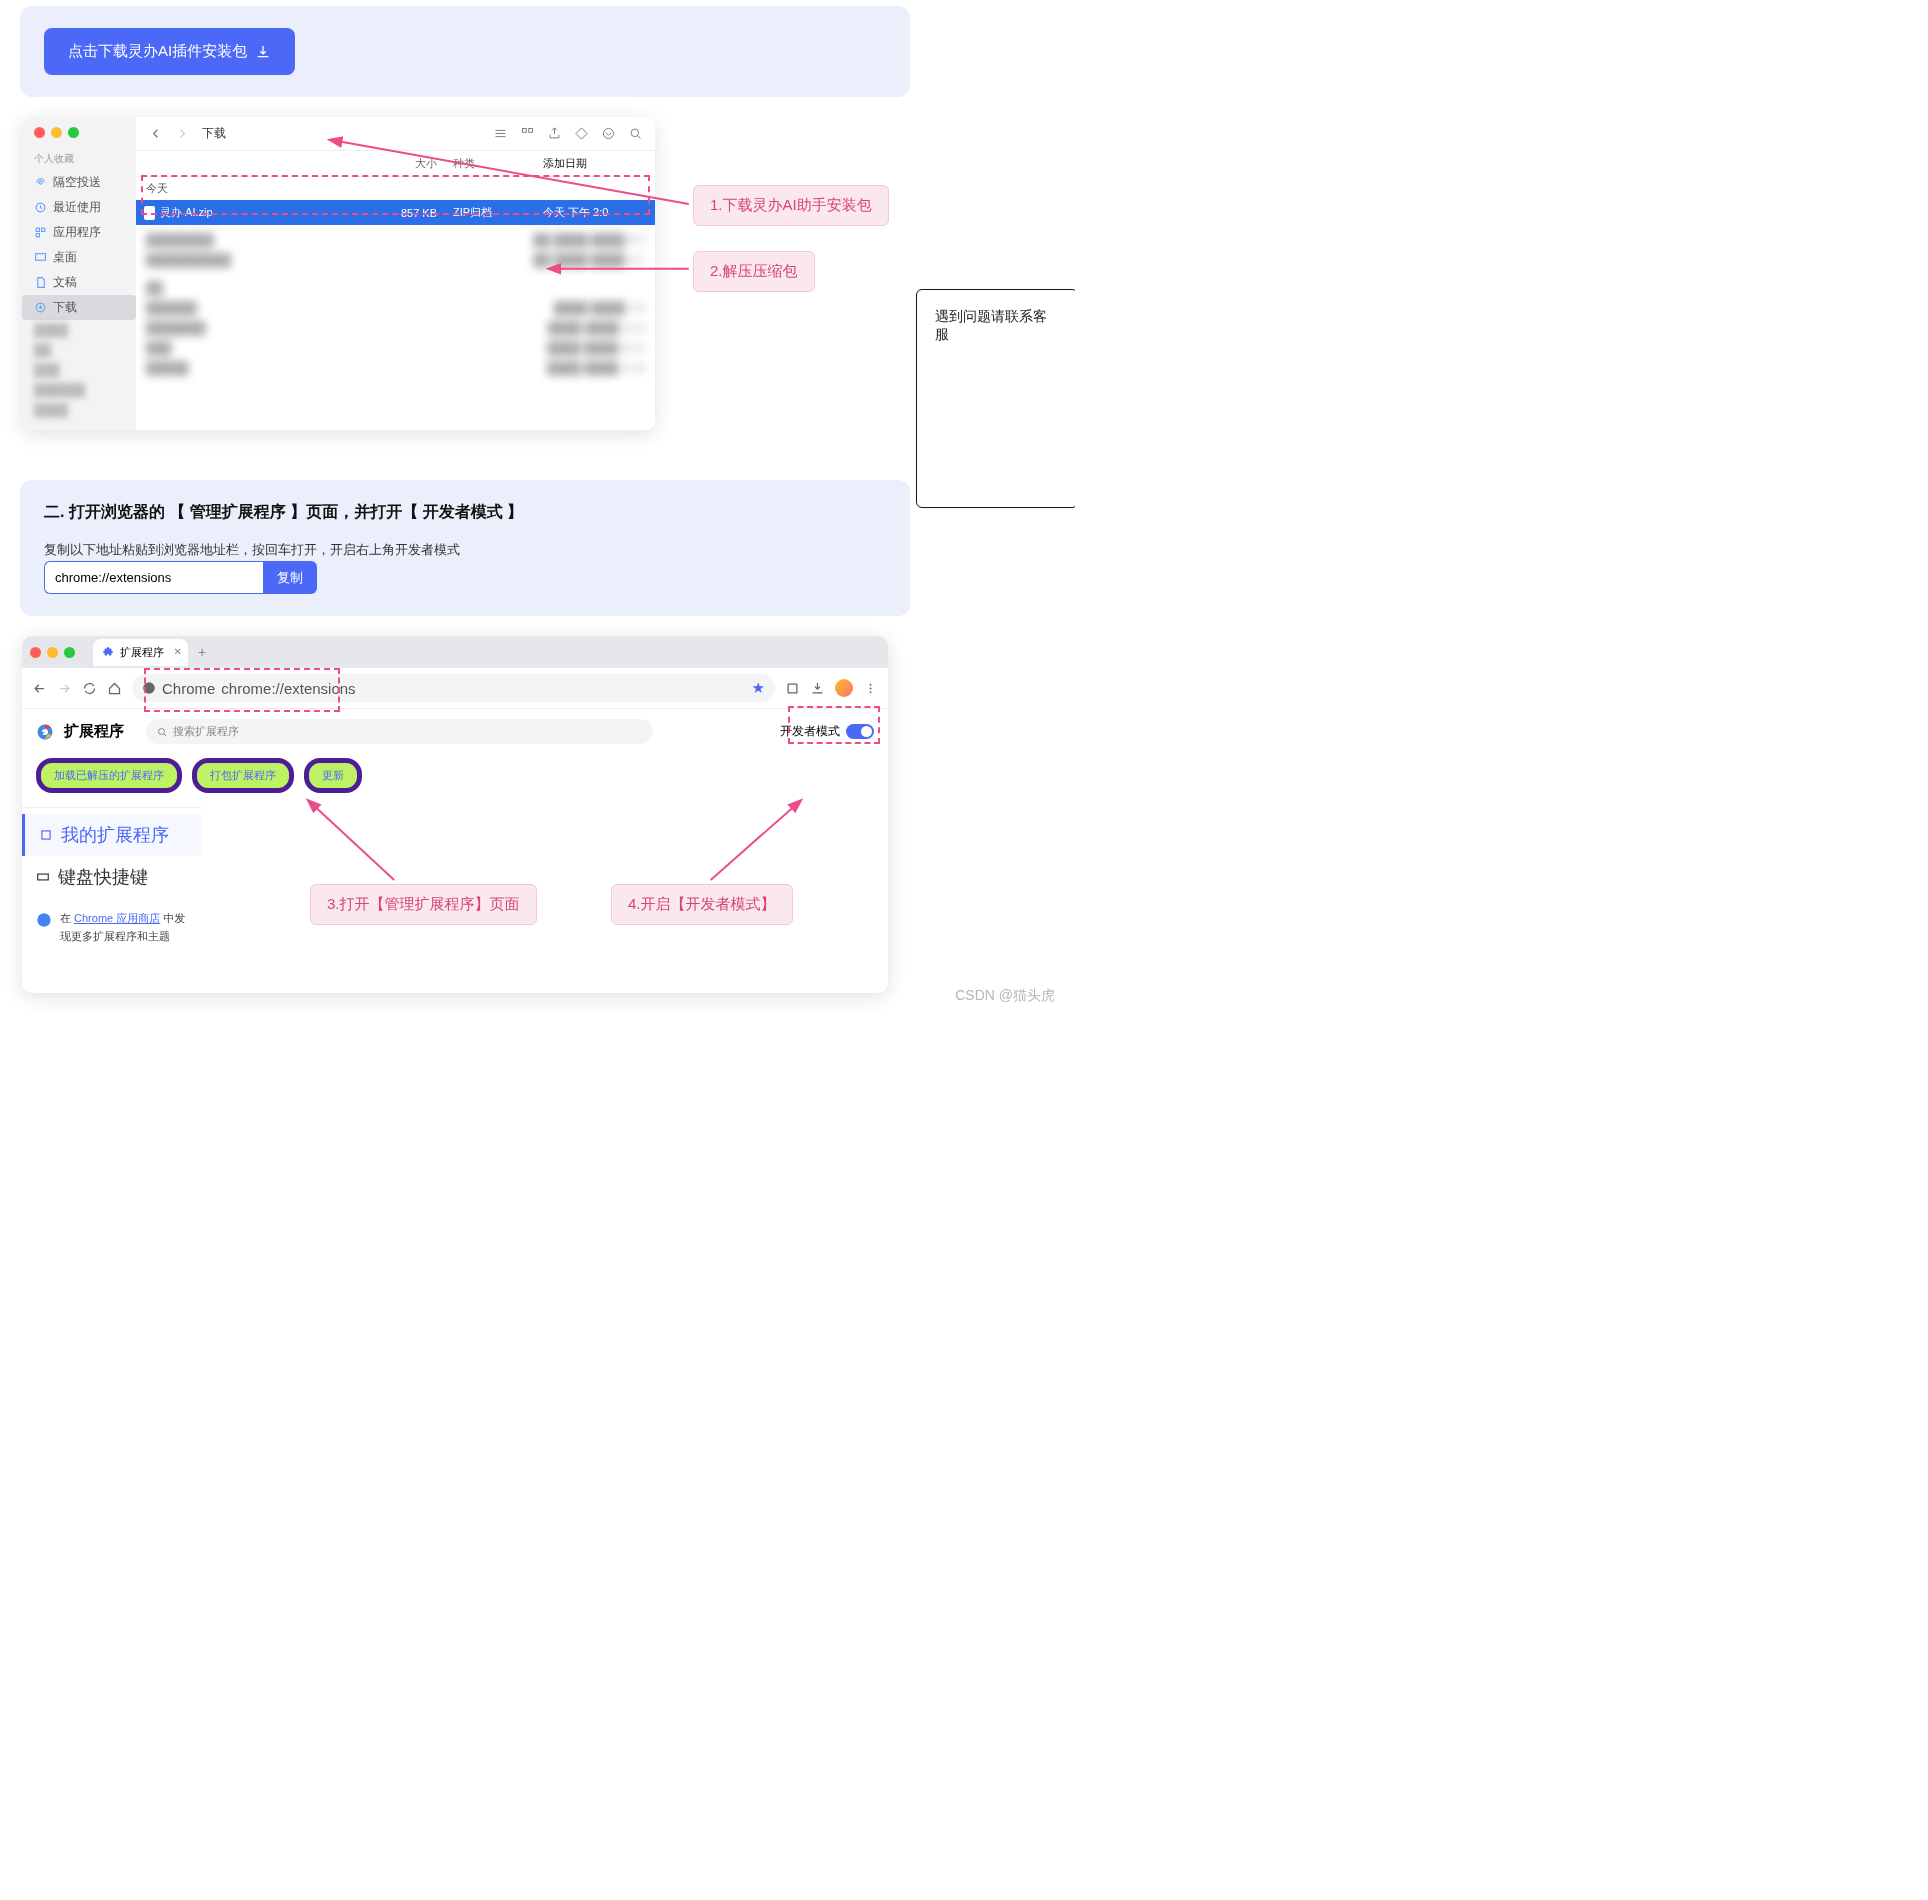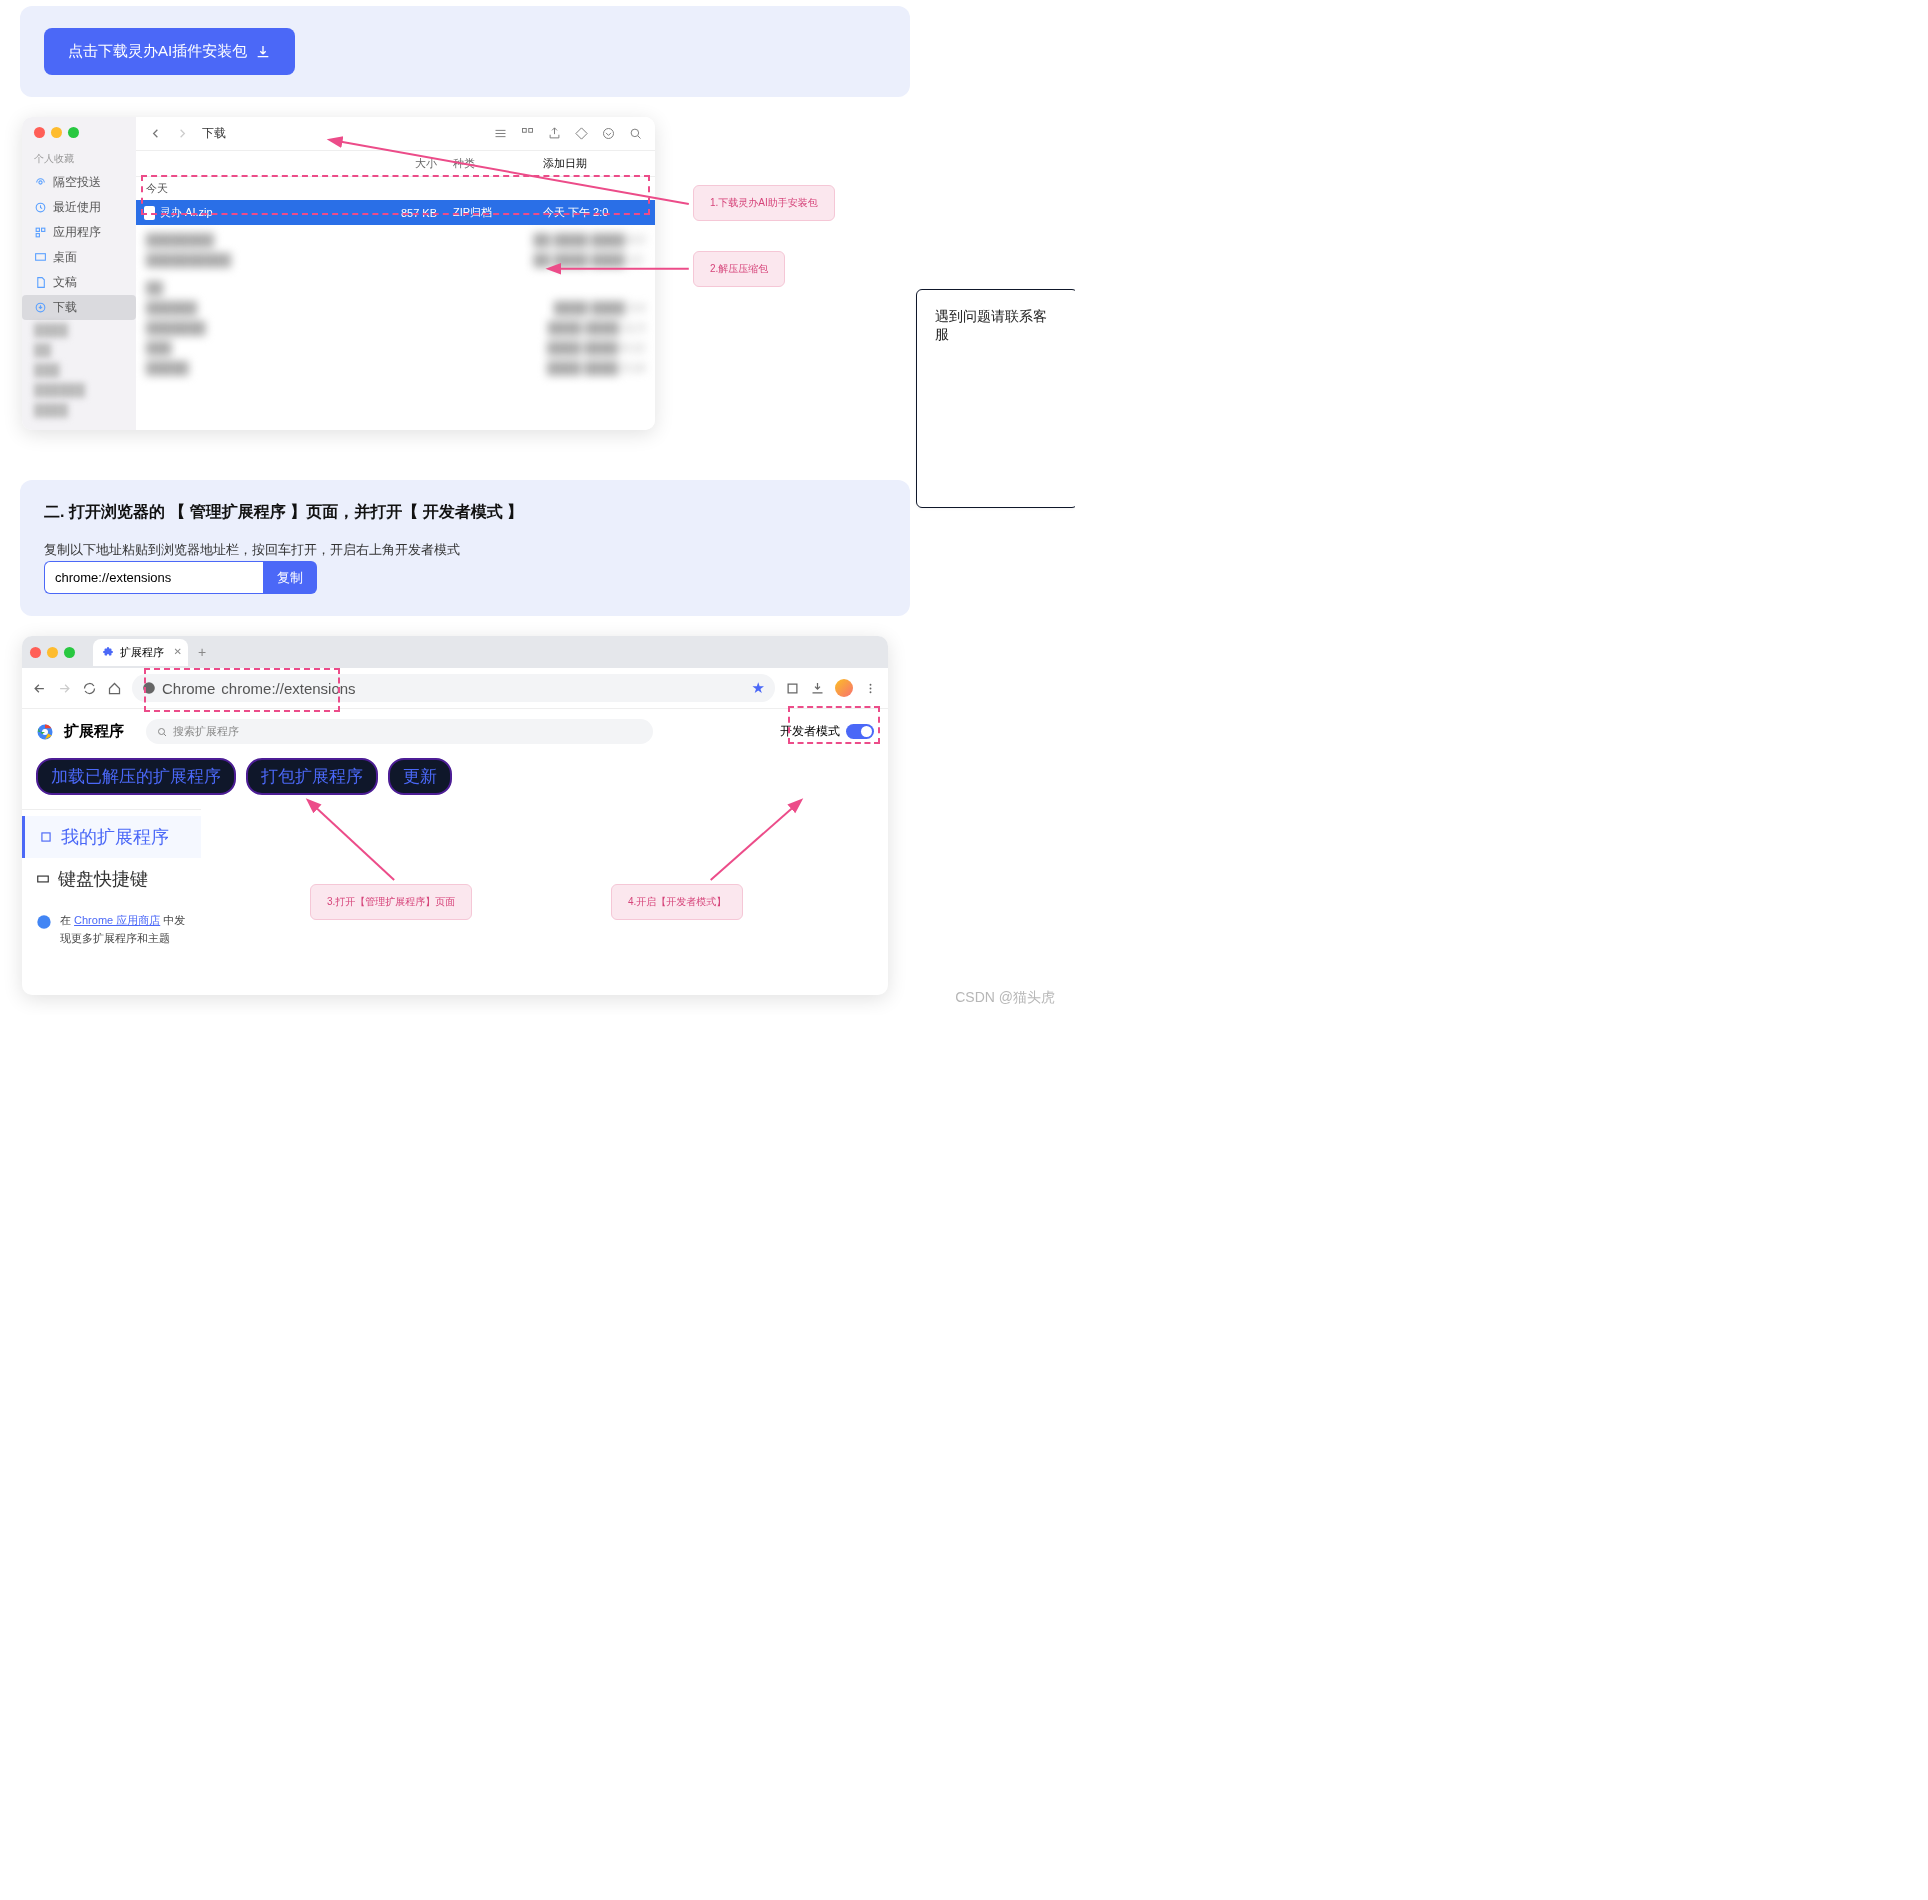--- a/index.html
+++ b/index.html
@@ -7,21 +7,21 @@
 .card{background:#EBEFFC;border-radius:12px;padding:22px 24px;margin:0 0 20px 0;width:890px}
 .step-title{font-size:16px;font-weight:600;color:#111;margin-bottom:18px}
 .dl-btn{background:#4B68F7;color:#fff;border:none;border-radius:8px;padding:14px 24px;font-size:15px;cursor:pointer;display:inline-flex;align-items:center;gap:8px}
 .dl-btn svg{width:16px;height:16px}
 .step-sub{font-size:13px;color:#333;margin:4px 0 2px}
 .copy-row{display:flex;align-items:stretch}
 .copy-input{flex:0 0 219px;border:1px solid #4B68F7;border-right:none;border-radius:6px 0 0 6px;padding:8px 10px;font-size:13px;background:#fff}
 .copy-btn{background:#4B68F7;color:#fff;border:none;border-radius:0 6px 6px 0;padding:0 14px;font-size:13px;cursor:pointer}
 .wrap{padding:6px 20px 20px 20px;position:relative}
 .svg-arrows{position:absolute;left:0;top:0;pointer-events:none}
-.callout{position:absolute;background:#FBE7EE;border:1px solid #F5C7D6;color:#D6447A;font-size:10px;padding:10px 16px;border-radius:6px;white-space:nowrap}
+.callout{position:absolute;background:#FBE7EE;border:1px solid #F5C7D6;color:#D6447A;font-size:15px;padding:10px 16px;border-radius:6px;white-space:nowrap}
 .side-note{position:absolute;right:-3px;top:289px;background:#fff;border:1px solid #0f172a;padding:18px;font-size:14px;color:#222;border-radius:6px;width:162px;height:219px;box-shadow:0 1px 3px rgba(0,0,0,.05)}
 .watermark{position:absolute;bottom:8px;right:20px;color:#B7B7B7;font-size:14px}
 
 .finder{width:633px;background:#fff;border-radius:10px;box-shadow:0 4px 20px rgba(0,0,0,.12);overflow:hidden;font-size:12px;margin-left:2px;margin-bottom:50px}
 .finder-top{display:flex}
 .finder-side{width:114px;background:#F3F2F5;padding:10px 0}
 .traffic{display:flex;gap:6px;padding:0 12px 10px}
 .dot{width:11px;height:11px;border-radius:50%}
 .dot.r{background:#FF5F57}.dot.y{background:#FEBC2E}.dot.g{background:#28C840}
 .side-h{color:#999;font-size:10px;padding:4px 12px}
@@ -56,21 +56,21 @@
 .omni .star{margin-left:auto;color:#4B68F7}
 .omni-ico{width:14px;height:14px}
 .ext-hdr{display:flex;align-items:center;padding:10px 14px;gap:10px}
 .chrome-logo{width:18px;height:18px}
 .ext-title{font-size:15px;font-weight:600}
 .search-box{flex:0 0 507px;display:flex;align-items:center;background:#F3F4F6;border-radius:20px;padding:5px 10px;font-size:11px;color:#888;gap:5px;margin-left:12px}
 .dev-mode{display:flex;align-items:center;gap:6px;font-size:12px;margin-left:auto}
 .toggle{width:28px;height:15px;background:#4B68F7;border-radius:10px;position:relative}
 .toggle::after{content:"";position:absolute;right:2px;top:2px;width:11px;height:11px;background:#fff;border-radius:50%}
 .ext-btns{display:flex;gap:10px;padding:4px 14px 14px}
-.pill{border:2px solid #4c1d95;color:#4B68F7;background:#0f172a;border-radius:16px;padding:5px 13px;font-size:17px;cursor:pointer}
+.pill{border:5px solid #4c1d95;color:#4B68F7;background:#bef264;border-radius:16px;padding:5px 13px;font-size:11px;cursor:pointer}
 .ext-side{padding:6px 0;border-top:1px solid #eee;width:179px}
 .ext-nav{display:flex;align-items:center;gap:8px;padding:9px 14px;font-size:18px;color:#333}
 .ext-nav.act{color:#4B68F7;border-left:3px solid #4B68F7;background:#F5F8FF}
 .ext-body{display:flex}
 .store-note{padding:12px 14px;font-size:11px;color:#444;display:flex;gap:8px;align-items:flex-start;line-height:1.6}
 .store-badge{width:16px;height:16px;flex-shrink:0;margin-top:2px}
 .store-note a{color:#4B68F7;text-decoration:underline}
 </style>
 </head>
 <body>

